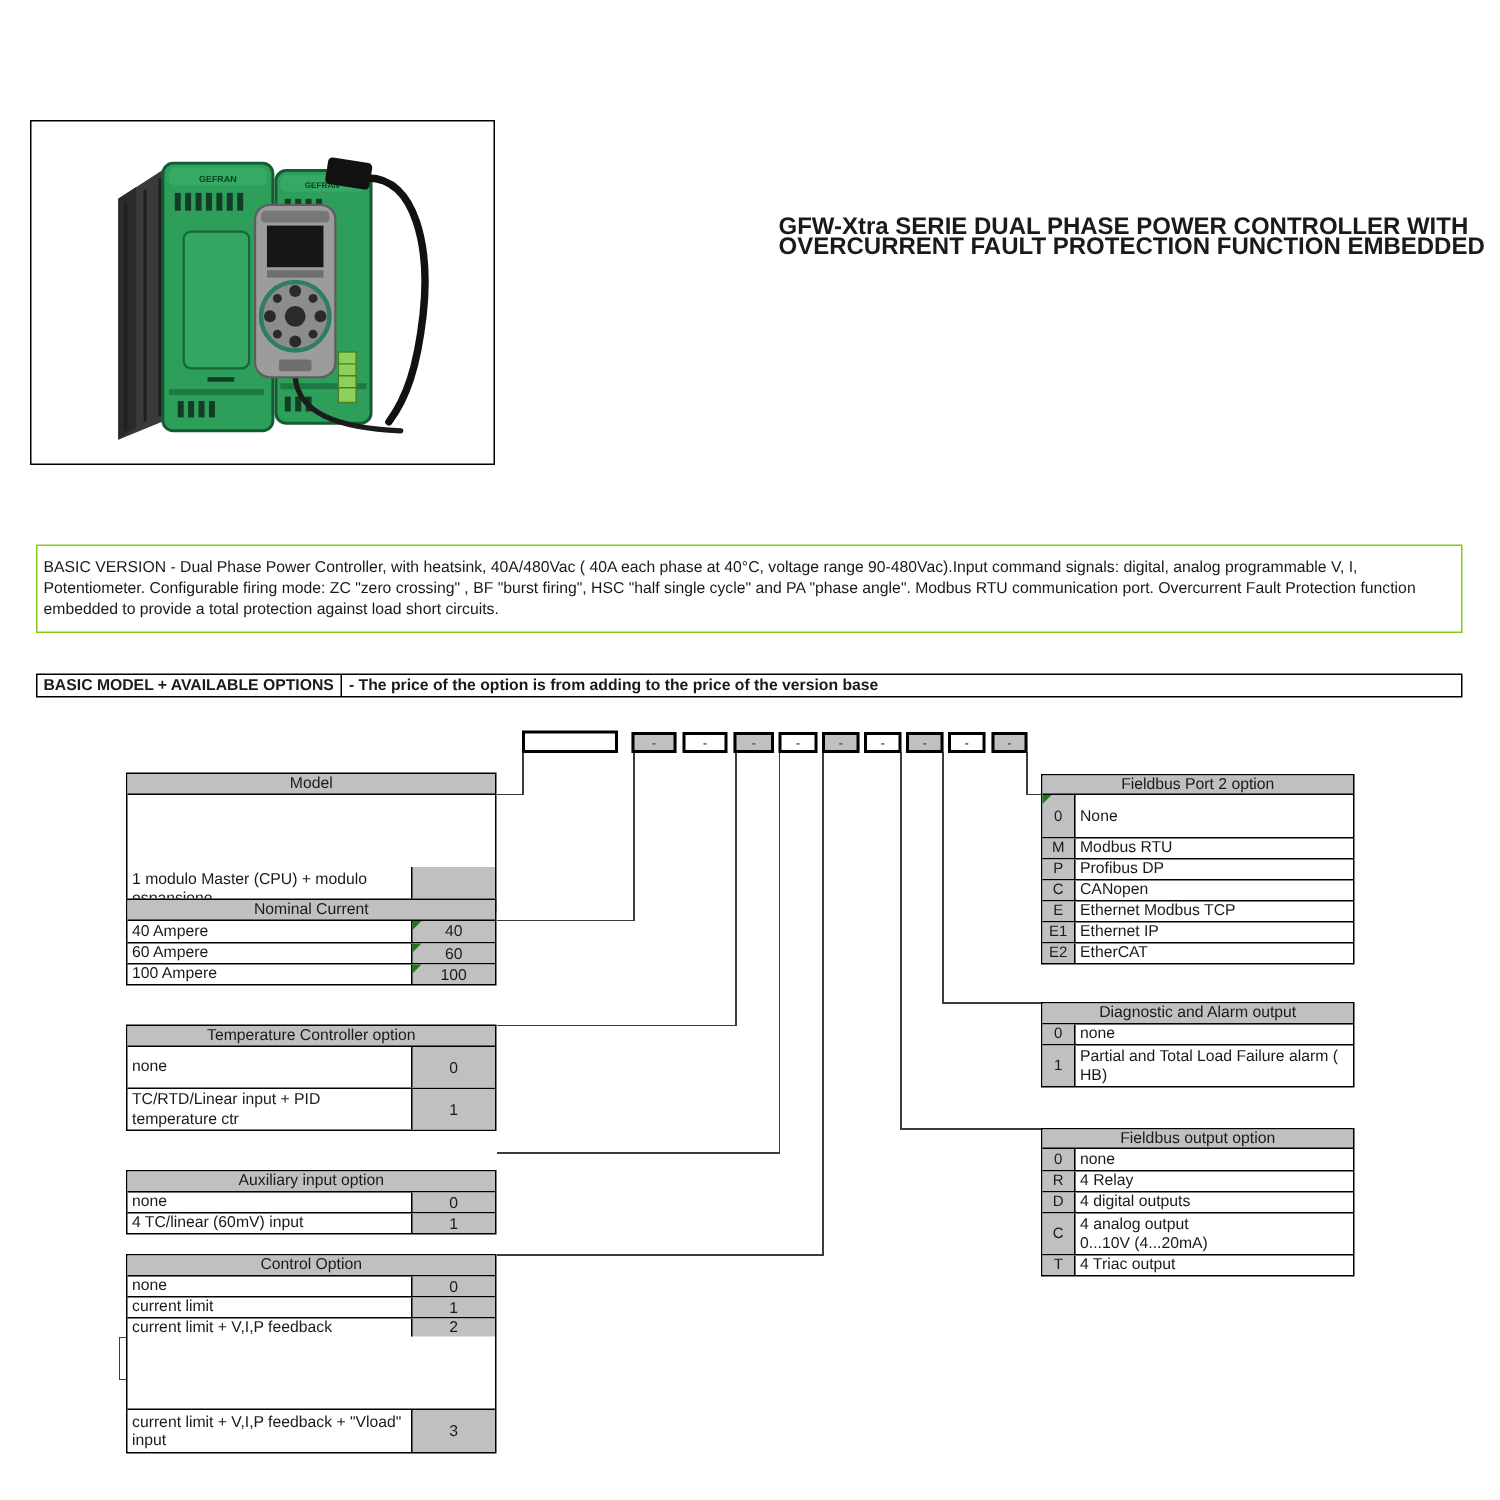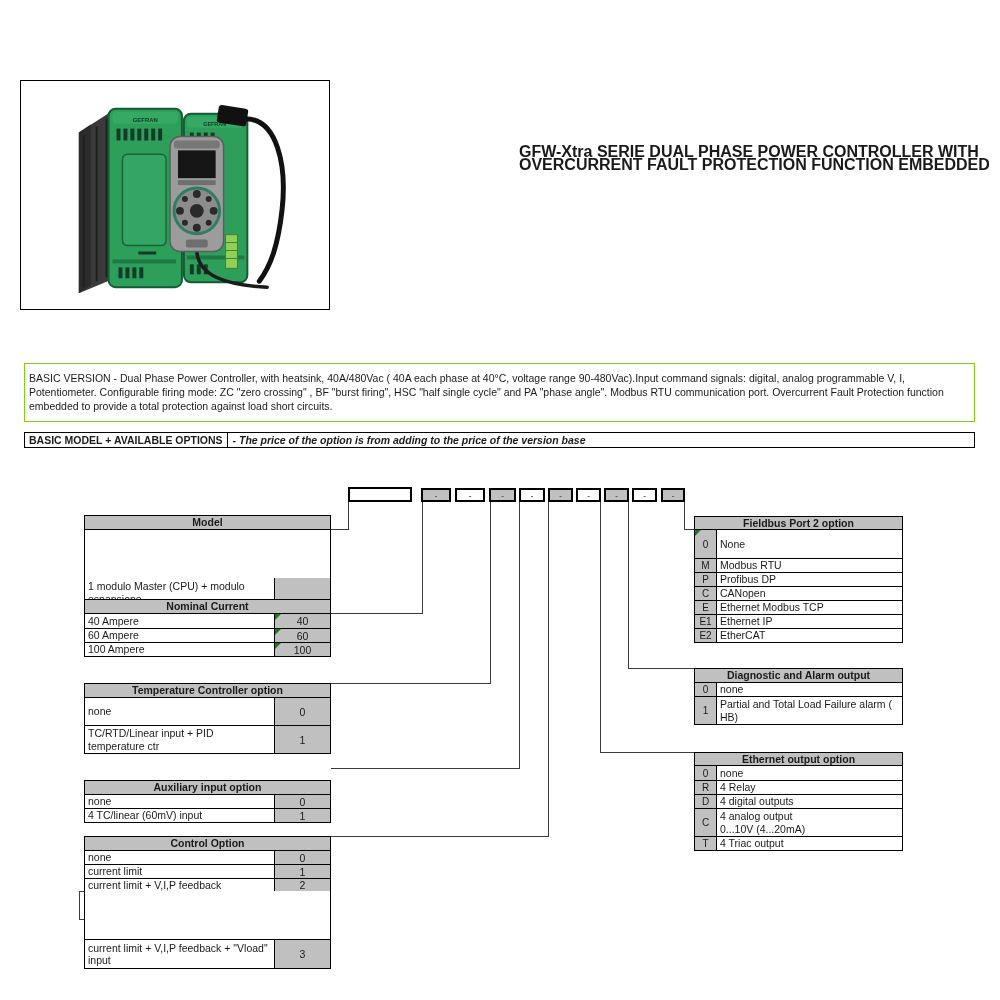--- a/index.html
+++ b/index.html
@@ -2,35 +2,35 @@
 <html><head>
 <meta charset="utf-8">
 <style>
   html,body{margin:0;padding:0;background:#fff;}
   body{width:1000px;height:1000px;position:relative;font-family:"Liberation Sans",sans-serif;color:#1a1a1a;}
   *{box-sizing:border-box;}
 
   .photo-box{position:absolute;left:20px;top:80px;width:310px;height:230px;border:1px solid #000;background:#fff;}
   .title{position:absolute;left:519px;top:145px;width:478px;font-size:16px;font-weight:bold;line-height:13px;}
   .desc{position:absolute;left:24px;top:363px;width:951px;height:59px;border:1px solid #84cc16;font-size:10.5px;line-height:14px;padding:7px 4px;overflow:hidden;}
-  .bar{position:absolute;left:24px;top:432px;width:951px;height:16px;border:1px solid #000;display:flex;align-items:center;font-size:10.5px;font-weight:bold;background:#fff;}
+  .bar{position:absolute;left:24px;top:449px;width:951px;height:16px;border:1px solid #000;display:flex;align-items:center;font-size:10.5px;font-weight:bold;background:#fff;}
   .bar-title{padding:0 4px;height:100%;display:flex;align-items:center;border-right:1px solid #000;white-space:nowrap;}
-  .bar-sub{padding:4px 5px;white-space:nowrap;font-style:italic;}
+  .bar-sub{padding:4px 5px;white-space:nowrap;}
 
   svg.connectors{position:absolute;left:0;top:0;width:1000px;height:1000px;pointer-events:none;}
 
   .codebox{position:absolute;border:2px solid #000;background:#fff;display:flex;align-items:center;justify-content:center;}
   .codebox.wide{left:348px;top:487px;width:64px;height:15px;}
   .codebox.small{top:488px;height:14px;font-size:8px;color:#555;font-weight:bold;}
   .codebox.gray{background:#c0c0c0;}
 
   .ltable,.rtable{position:absolute;border:1px solid #000;background:#fff;font-size:10.5px;}
   .ltable{left:84px;width:247px;}
   .rtable{left:694px;width:209px;}
-  .thead{height:14px;background:#c0c0c0;border-bottom:1px solid #000;font-weight:bold;text-align:center;line-height:13px;}
+  .thead{height:14px;background:#c0c0c0;border-bottom:1px solid #000;font-weight:normal;text-align:center;line-height:13px;}
   .trow{display:flex;align-items:stretch;}
   .trow + .trow{border-top:1px solid #000;}
   .lbl{flex:1;padding:0 3px;display:flex;align-items:center;white-space:pre-line;line-height:12.5px;}
   .val{width:56px;border-left:1px solid #000;background:#c0c0c0;display:flex;align-items:center;justify-content:center;position:relative;}
   .code{width:22px;border-right:1px solid #000;background:#c0c0c0;display:flex;align-items:center;justify-content:center;position:relative;font-size:10px;}
   .rlbl{flex:1;padding:0 3px;display:flex;align-items:center;white-space:pre-line;line-height:12.5px;}
   .h13{height:13px;}.h14{height:14px;}.h27{height:27px;}.h28{height:28px;}.h29{height:29px;margin-top:48px;}
   .marker::before{content:"";position:absolute;left:0;top:0;width:0;height:0;border-top:6px solid #1a7a1a;border-right:6px solid transparent;}
 </style>
 </head>
@@ -281,21 +281,21 @@
     <div class="rlbl">none</div>
   </div>
   <div class="trow h28">
     <div class="code">1</div>
     <div class="rlbl">Partial and Total Load Failure alarm (
 HB)</div>
   </div>
 </div>
 
 <div class="rtable" style="top:752px">
-  <div class="thead" style="height:13px">Ethernet output option</div>
+  <div class="thead" style="height:13px">Fieldbus output option</div>
   <div class="trow h14">
     <div class="code">0</div>
     <div class="rlbl">none</div>
   </div>
   <div class="trow h14">
     <div class="code">R</div>
     <div class="rlbl">4 Relay</div>
   </div>
   <div class="trow h14">
     <div class="code">D</div>

